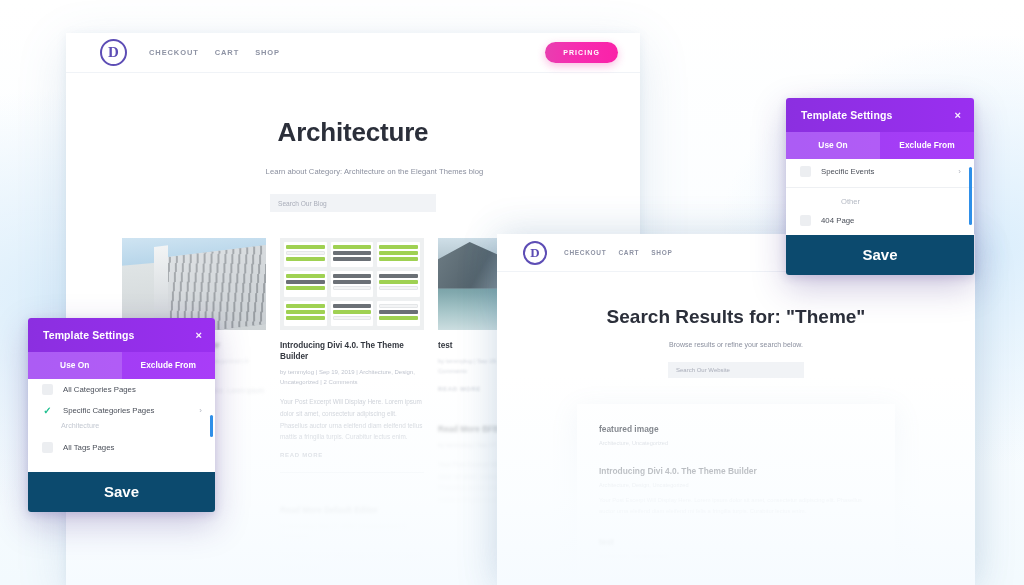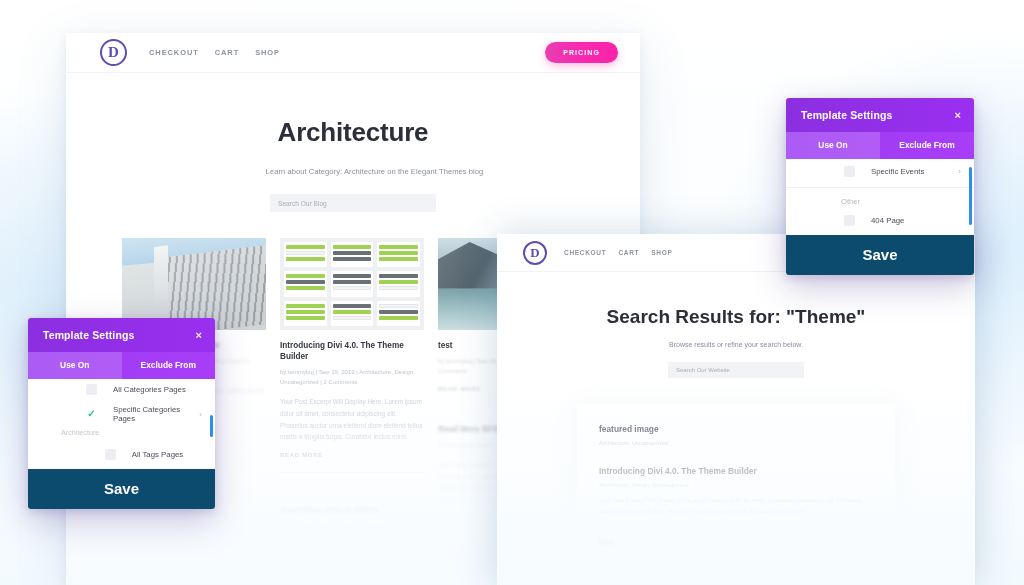--- a/index.html
+++ b/index.html
@@ -197,22 +197,22 @@
   }
   .ts-tabs { display:flex; background:linear-gradient(90deg,#9c3df2 0%,#a93df8 100%); }
   .ts-tab {
     flex:1; text-align:center; color:#fff; font-size:8.4px; font-weight:600;
     padding:8px 0 9px;
   }
   .ts-tab.active { background:rgba(255,255,255,.16); }
 
   .ts-body { background:#fff; padding:0; }
   .ts-row {
-    display:flex; align-items:center; gap:16px;
-    padding:5px 13px 5px 14px; position:relative;margin-left:44px;
+    display:flex; align-items:center; gap:10px;
+    padding:5px 13px 5px 14px; position:relative;
   }
   .cbox {
     width:11px; height:11px; border-radius:2px; background:#eceef1; flex:none;
     display:flex; align-items:center; justify-content:center;
   }
   .cbox.checked { background:transparent; }
   .cbox.checked::after {
     content:"✓"; color:#1fbf8f; font-size:10px; font-weight:700; line-height:1;
   }
   .ts-row .label { font-size:7.8px; color:#4a4f59; }
@@ -433,20 +433,20 @@
     <div class="ts-row">
       <span class="cbox"></span>
       <span class="label">All Categories Pages</span>
     </div>
     <div class="ts-row">
       <span class="cbox checked"></span>
       <span class="label">Specific Categories Pages</span>
       <span class="chev">›</span>
     </div>
     <div class="ts-sub">Architecture</div>
-    <div class="ts-row" style="padding-top:8px; padding-bottom:9px;justify-content:center;">
+    <div class="ts-row" style="padding-top:8px; padding-bottom:19px;">
       <span class="cbox"></span>
       <span class="label">All Tags Pages</span>
     </div>
     <div class="scroll-nub" style="top:36px; height:22px;"></div>
   </div>
   <div class="ts-save">Save</div>
 </div>
 
 </body></html>

